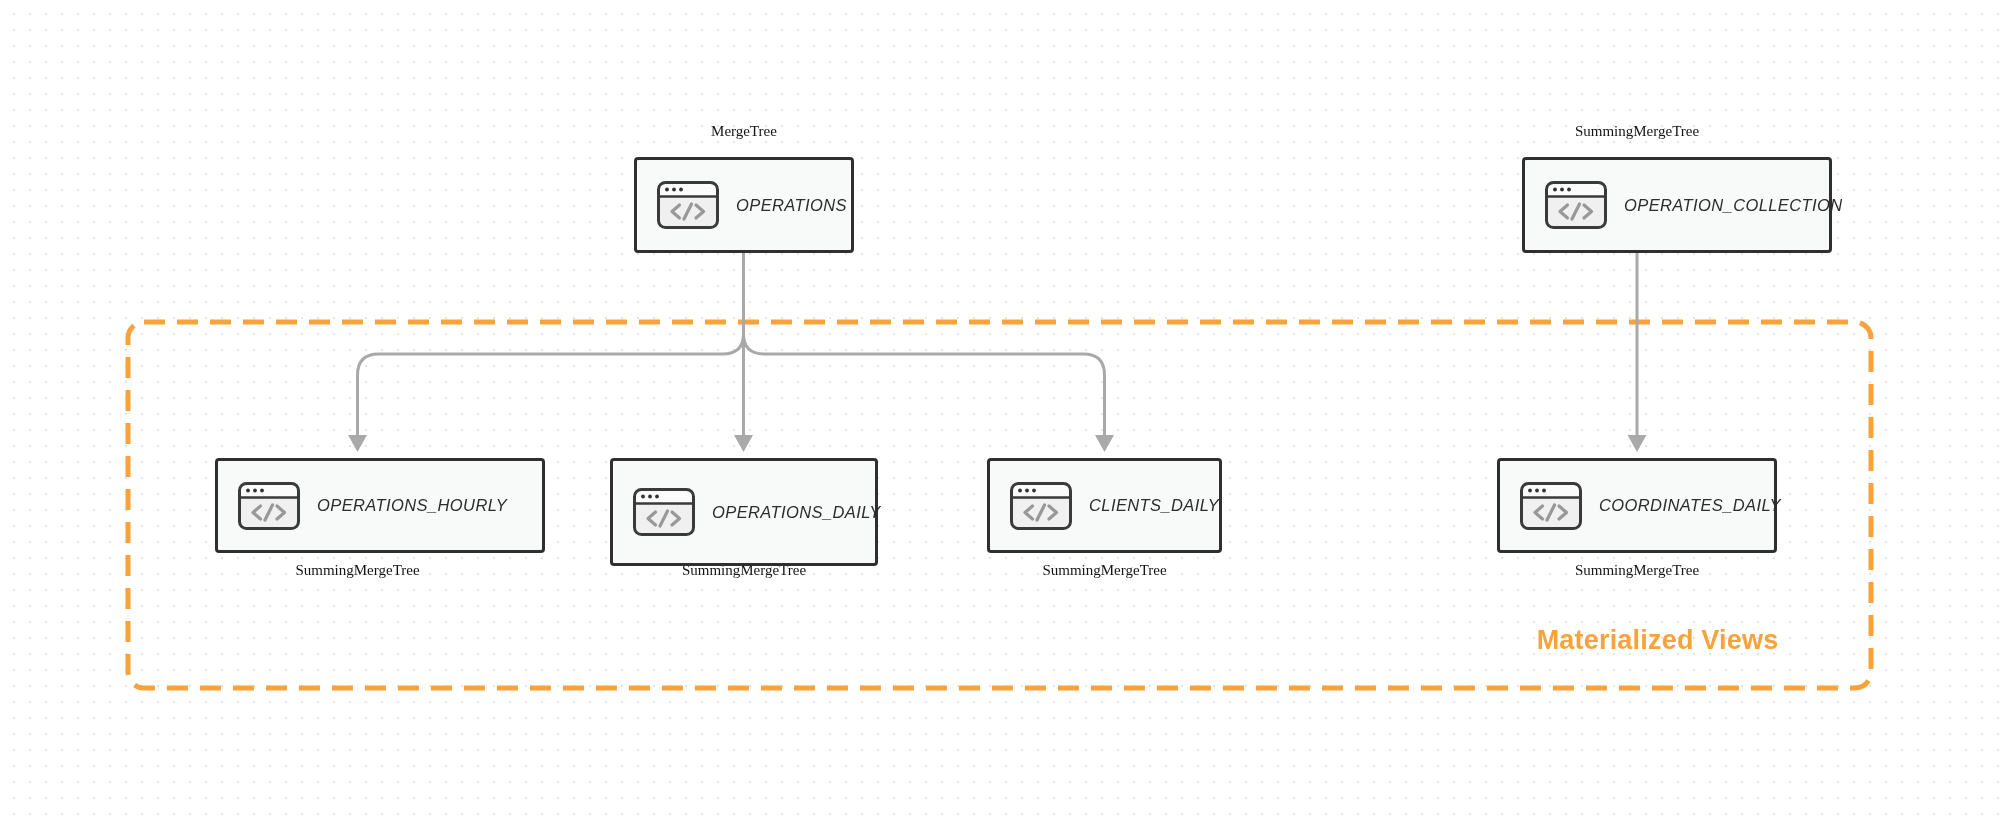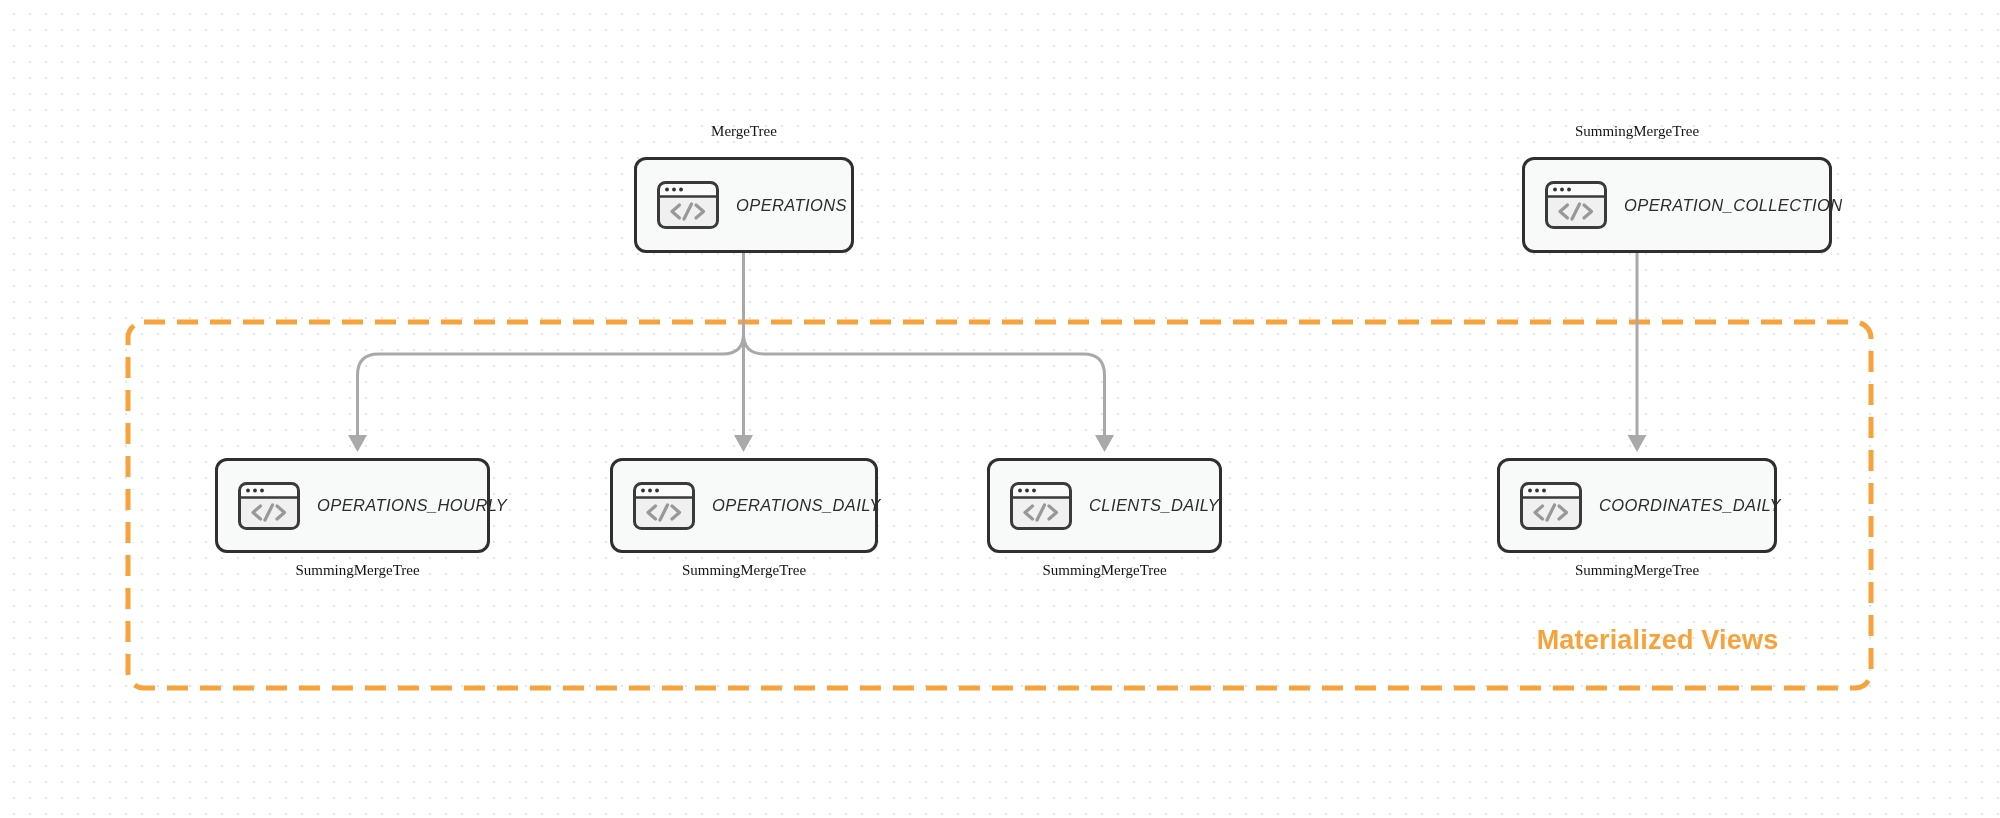--- a/index.html
+++ b/index.html
@@ -21,21 +21,21 @@
   .edges-layer {
     position: absolute;
     left: 0; top: 0;
     width: 2000px; height: 818px;
   }
   .node {
     position: absolute;
     box-sizing: border-box;
     background: #f8f9f9;
     border: 3px solid #2f2f31;
-    border-radius: 12px;
+    border-radius: 4px;
     display: flex;
     align-items: center;
     padding-left: 20px;
     gap: 17px;
     white-space: nowrap;
   }
   .node-label {
     font-style: italic;
     font-size: 16.5px;
     font-weight: 500;
@@ -58,22 +58,22 @@
     width: 355px;
     text-align: center;
     font-size: 27px;
     font-weight: 600;
     color: #f8a23c;
     letter-spacing: 0.2px;
   }
   
   .n-operations            { left: 634px;  top: 157px; width: 220px; height: 96px; }
   .n-operation-collection  { left: 1482px; top: 157px; width: 310px; height: 96px; margin-left: 40px; }
-  .n-operations-hourly     { left: 215px;  top: 458px; width: 275px; height: 95px; }
-  .n-operations-daily      { left: 610px;  top: 458px; width: 268px; height: 95px; }
+  .n-operations-hourly     { left: 215px;  top: 458px; width: 330px; height: 95px; }
+  .n-operations-daily      { left: 610px;  top: 458px; width: 268px; height: 108px; }
   .n-clients-daily         { left: 987px;  top: 458px; width: 235px; height: 95px; }
   .n-coordinates-daily     { left: 1497px; top: 458px; width: 280px; height: 95px; justify-content: space-between; }
   
   .e-operations            { left: 634px;  top: 121px; width: 220px; }
   .e-operation-collection  { left: 1482px; top: 121px; width: 310px; }
   .e-operations-hourly     { left: 215px;  top: 560px; width: 285px; }
   .e-operations-daily      { left: 610px;  top: 560px; width: 268px; }
   .e-clients-daily         { left: 987px;  top: 560px; width: 235px; }
   .e-coordinates-daily     { left: 1497px; top: 560px; width: 280px; }
 </style>

